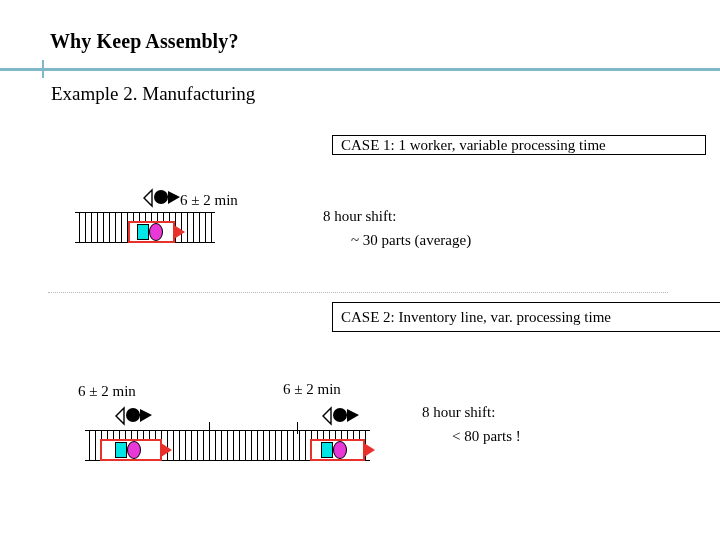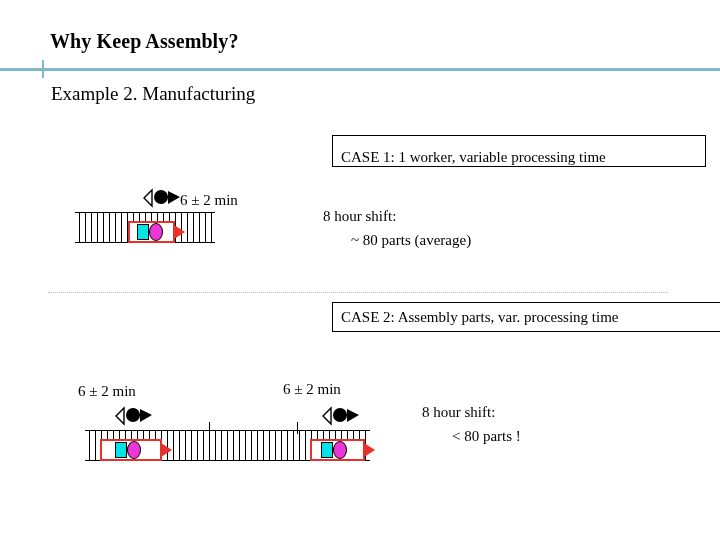--- a/index.html
+++ b/index.html
@@ -70,22 +70,21 @@
     white-space: nowrap;
     display: flex;
     align-items: center;
     padding: 0 8px;
     box-sizing: border-box;
   }
   #case1-box {
     left: 332px;
     top: 135px;
     width: 374px;
-    height: 32px;
-    align-items: flex-end;
+    height: 20px;
   }
   #case2-box {
     left: 332px;
     top: 302px;
     width: 406px;
     height: 30px;
     width: 406px;
   }
   #case2-box { left: 332px; width: 406px; }
 
@@ -227,26 +226,26 @@
         <path d="M3 13 L11 5 L11 21 Z" fill="#ffffff" stroke="#000000" stroke-width="1.4"></path>
         <circle cx="20" cy="12" r="7" fill="#000000"></circle>
         <path d="M27 6 L39 12 L27 19 Z" fill="#000000"></path>
         <path d="M14 12 L27 12" stroke="#000000" stroke-width="1.4"></path>
       </svg>
     </div>
   </div>
 
   <div class="lbl" id="lbl-6pm-1">6 ± 2 min</div>
   <div class="lbl" id="shift1-l1">8 hour shift:</div>
-  <div class="lbl" id="shift1-l2">~ 80 parts (average)</div>
+  <div class="lbl" id="shift1-l2">~ 30 parts (average)</div>
 
   <div class="separator"></div>
 
   <div class="case-box" id="case2-box">
-    <span>CASE 2: Assembly parts, var. processing time</span>
+    <span>CASE 2: Inventory line, var. processing time</span>
   </div>
 
   <div class="diagram" id="diagram2" style="left:85px; top:400px; width:300px; height:70px;">
 
     <div class="belt-line" style="left:0px; top:30px; width:285px;"></div>
     <div class="belt-line" style="left:0px; top:60px; width:285px;"></div>
     <div class="belt-hatch" style="left:0px; top:31px; width:285px; height:29px;">
       <i style="left:4px"></i>
         <i style="left:10px"></i>
         <i style="left:16px"></i>

